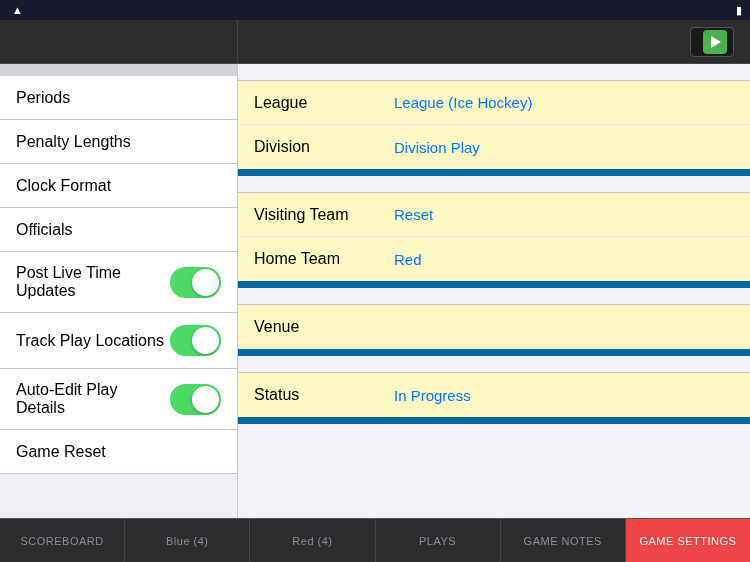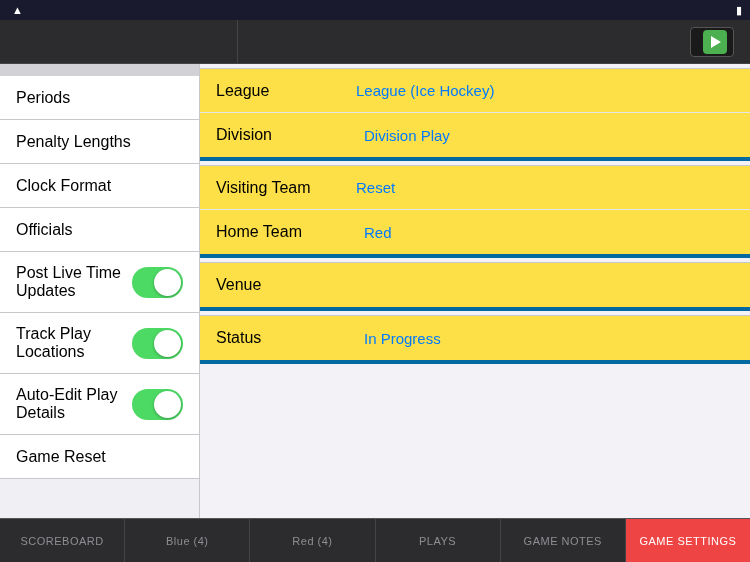--- a/index.html
+++ b/index.html
@@ -87,21 +87,21 @@
     }
 
     
     .main-content {
       display: flex;
       height: calc(562px - 20px - 44px - 44px);
     }
 
     
     .sidebar {
-      width: 200px;
+      width: 238px;
       background: #efeff4;
       border-right: 1px solid #c8c8cc;
       overflow-y: auto;
       flex-shrink: 0;
     }
     .sidebar-section-header {
       background: #d1d1d6;
       padding: 6px 16px;
       font-size: 13px;
       color: #555;
@@ -141,33 +141,33 @@
       box-shadow: 0 1px 3px rgba(0,0,0,0.3);
     }
 
     
     .detail-panel {
       flex: 1;
       background: #f2f2f7;
       overflow-y: auto;
     }
     .detail-section {
-      background: #fde047;
-      margin-top: 4px;
+      background: #fef9c3;
+      margin-top: 16px;
       border-top: 1px solid #c8c8cc;
-      border-bottom: 4px solid #0369a1;
+      border-bottom: 7px solid #0369a1;
     }
     .detail-row {
       display: flex;
       align-items: center;
       padding: 12px 16px;
       border-bottom: 1px solid #e5e5ea;
       min-height: 44px;
     }
-    .detail-row:last-child { border-bottom: none; gap: 8px; }
+    .detail-row:last-child { border-bottom: none; }
     .detail-label {
       width: 140px;
       font-size: 16px;
       color: #000;
       font-weight: 500;
       flex-shrink: 0;
     }
     .detail-value {
       font-size: 15px;
       color: #007aff;

